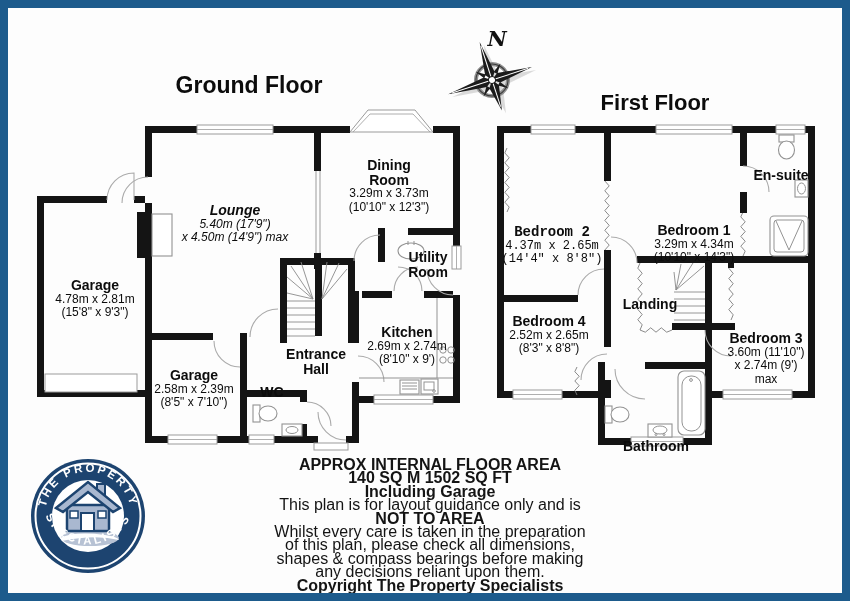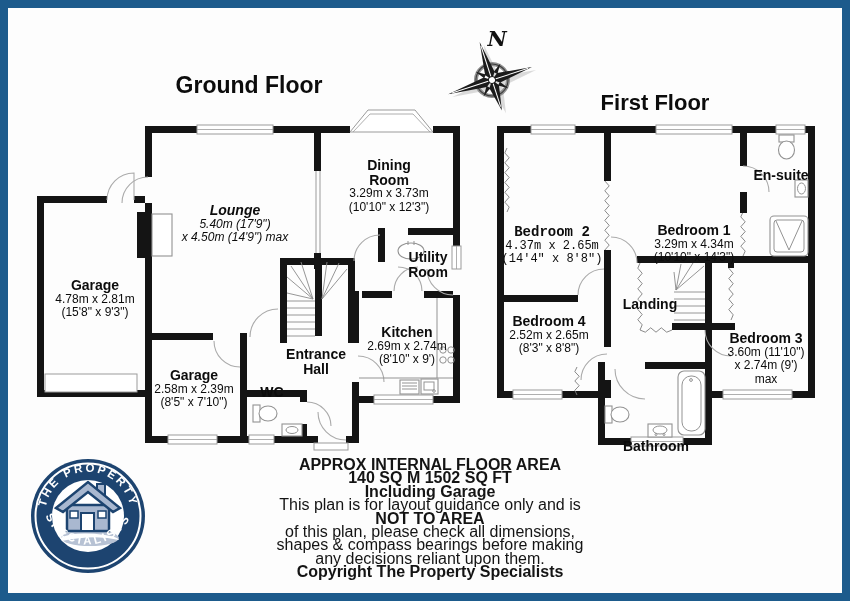--- a/index.html
+++ b/index.html
@@ -414,18 +414,19 @@
   <div class="room-label" style="left:656px;top:391px;margin-top:48px;">
     <div class="room-name">Bathroom</div>
   </div>
 
   <div id="footer">
     <div class="fline fbold">APPROX INTERNAL FLOOR AREA</div>
     <div class="fline fbold">140 SQ M 1502 SQ FT</div>
     <div class="fline fbold">Including Garage</div>
     <div class="fline">This plan is for layout guidance only and is</div>
     <div class="fline fbold">NOT TO AREA</div>
+    <div class="fline">Whilst every care is taken in the preparation</div>
     <div class="fline">of this plan, please check all dimensions,</div>
     <div class="fline">shapes &amp; compass bearings before making</div>
     <div class="fline">any decisions reliant upon them.</div>
     <div class="fline fbold">Copyright The Property Specialists</div>
   </div>
 </div>
 
 </body></html>

